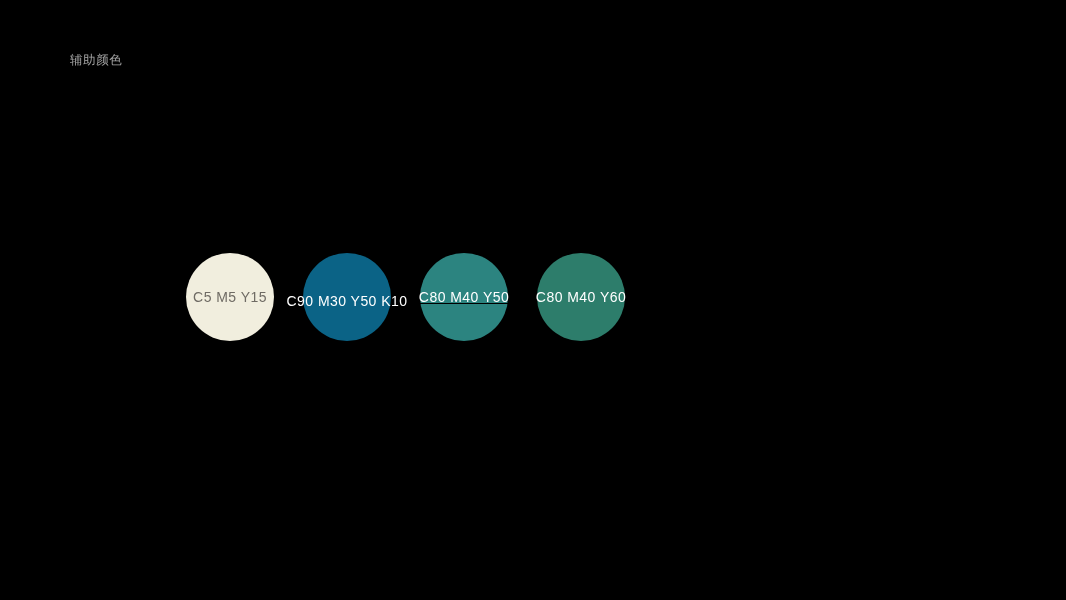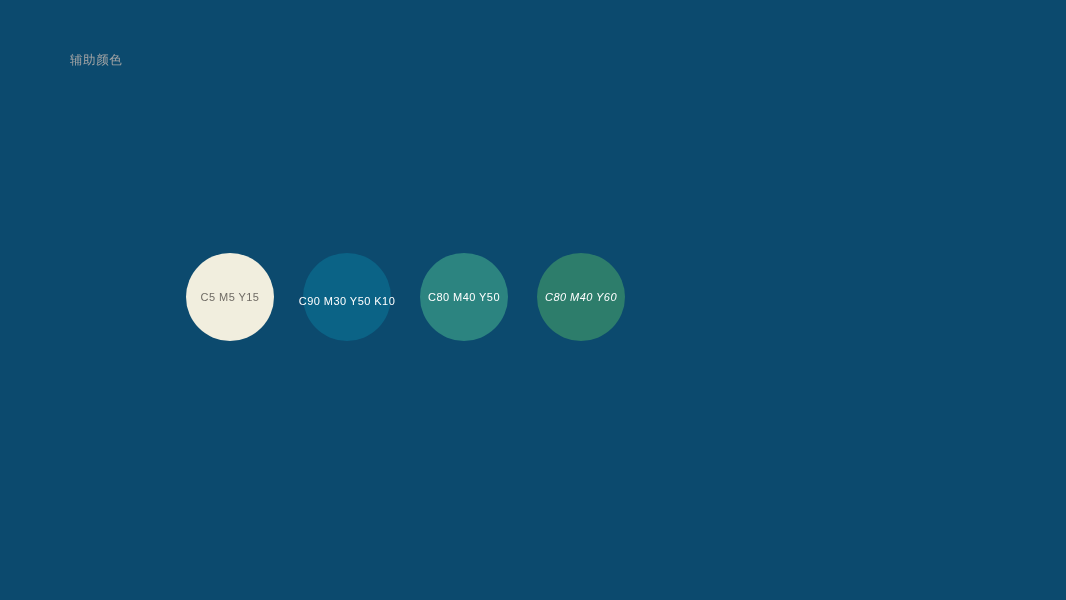--- a/index.html
+++ b/index.html
@@ -52,50 +52,50 @@
     height: 88px;
     border-radius: 50%;
     display: flex;
     align-items: center;
     justify-content: center;
     flex: 0 0 auto;
     position: relative;
   }
 
   .swatch-label {
-    font-size: 11px;
+    font-size: 14px;
     letter-spacing: 0.45px;
     line-height: 12px;
     white-space: nowrap;
     text-align: right;
     user-select: none;
     pointer-events: none;
   }
 </style>
 </head>
 <body>
 
-<div id="page" style="background: #0c4a6e;">
+<div id="page" style="background: #000000;">
 
   <div class="section-title" style="color: rgb(166, 166, 166);">辅助颜色</div>
 
   <div class="swatch-row">
 
     <div class="swatch" style="background: rgb(241, 238, 222); width: 88px; height: 88px;">
       <span class="swatch-label" style="color: rgb(111, 107, 100);">C5 M5 Y15</span>
     </div>
 
 
     <div class="swatch" style="background: rgb(11, 99, 134); width: 88px; height: 88px;">
       <span class="swatch-label" style="color: rgb(255, 255, 255); margin-top: 8px;">C90 M30 Y50 K10</span>
     </div>
 
-    <div class="swatch" style="background: rgb(44, 132, 128); width: 88px; height: 88px;">
+    <div class="swatch" style="background: rgb(44, 132, 128); width: 88px; height: 88px; text-decoration: underline;">
       <span class="swatch-label" style="color: rgb(255, 255, 255);">C80 M40 Y50</span>
     </div>
 
     <div class="swatch" style="background: rgb(45, 125, 107); width: 88px; height: 88px;">
-      <span class="swatch-label" style="color: rgb(255, 255, 255); font-style: italic;">C80 M40 Y60</span>
+      <span class="swatch-label" style="color: rgb(255, 255, 255);">C80 M40 Y60</span>
     </div>
 
 
   </div>
 </div>
 
 </body></html>

